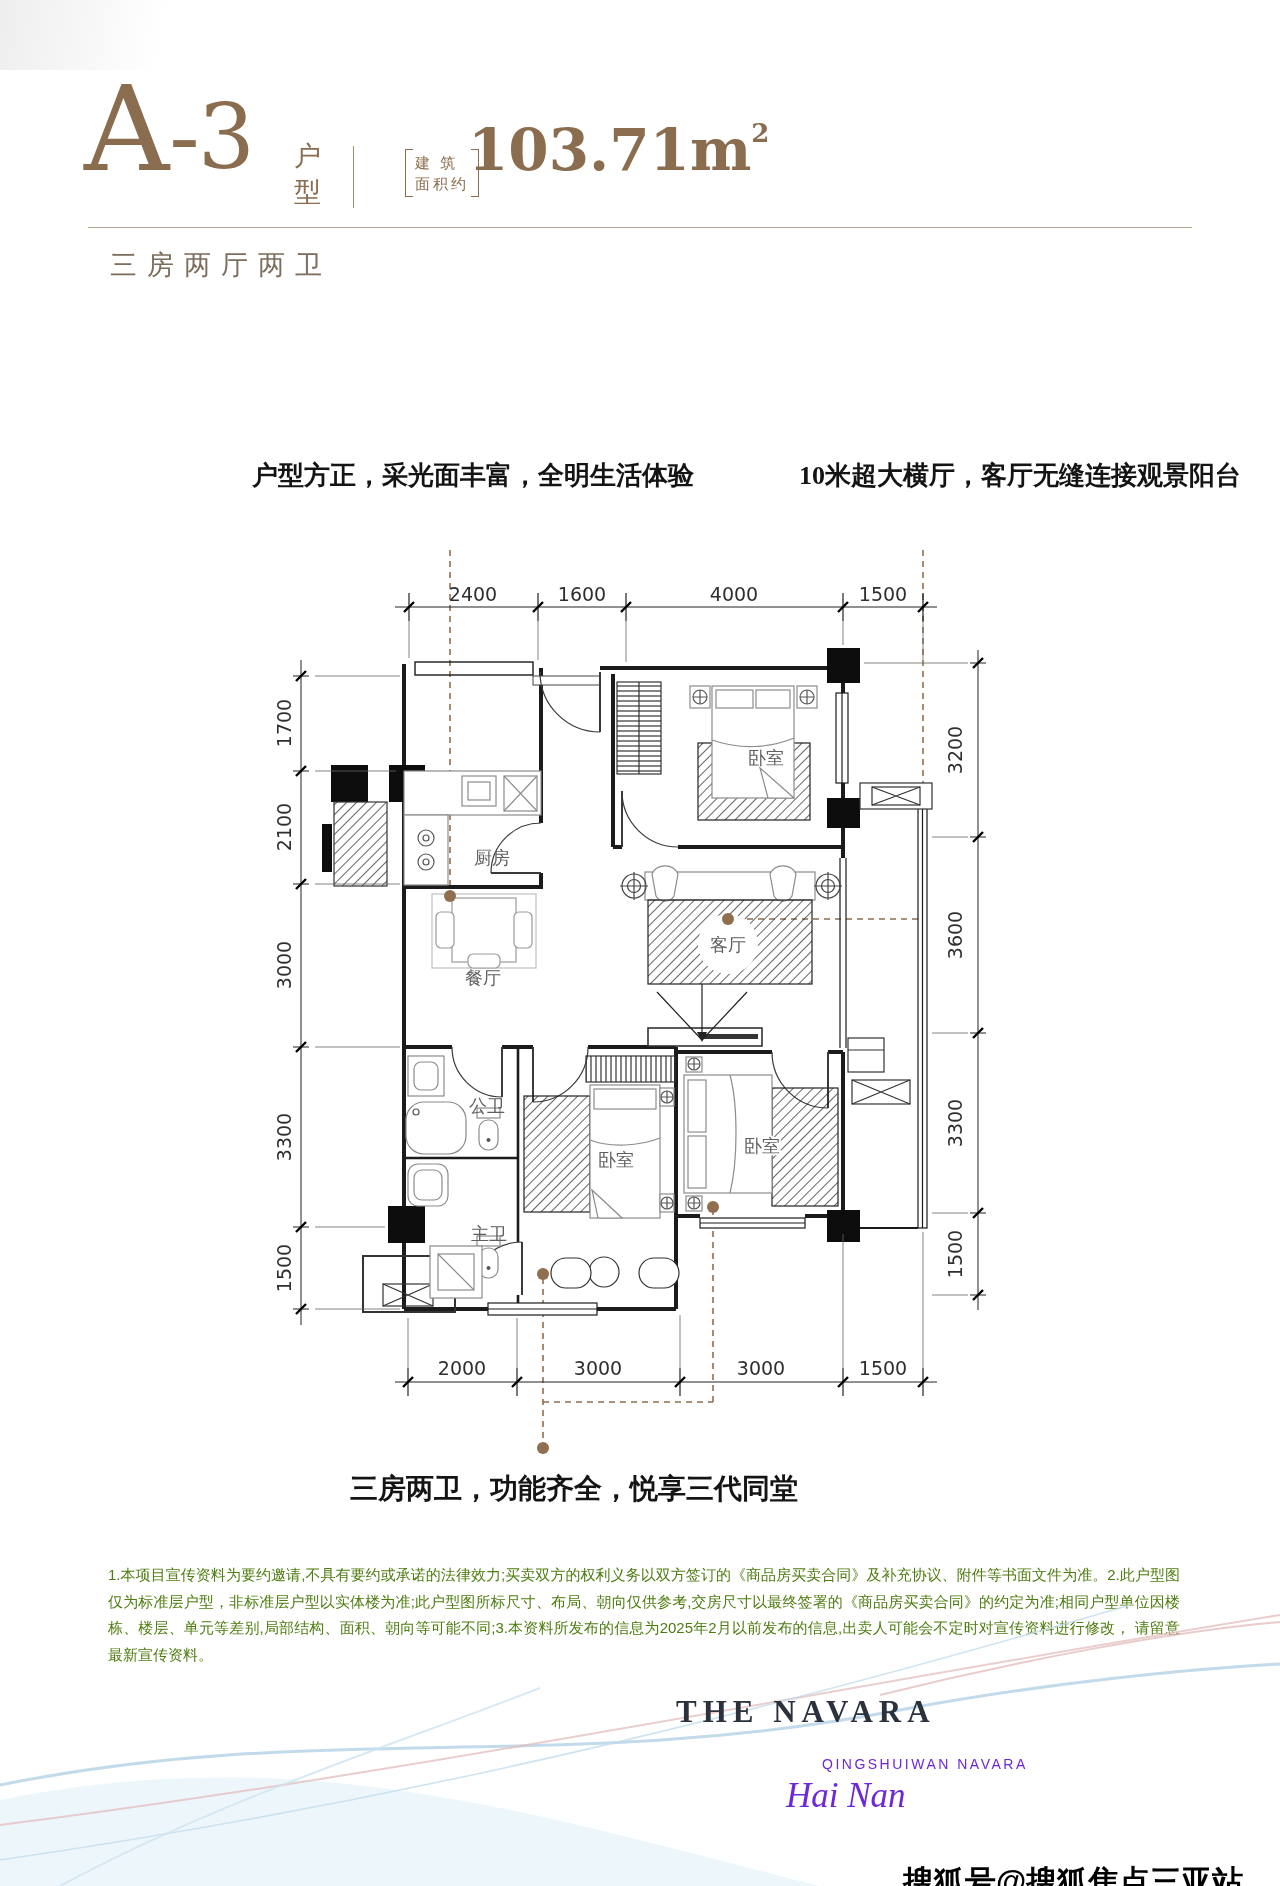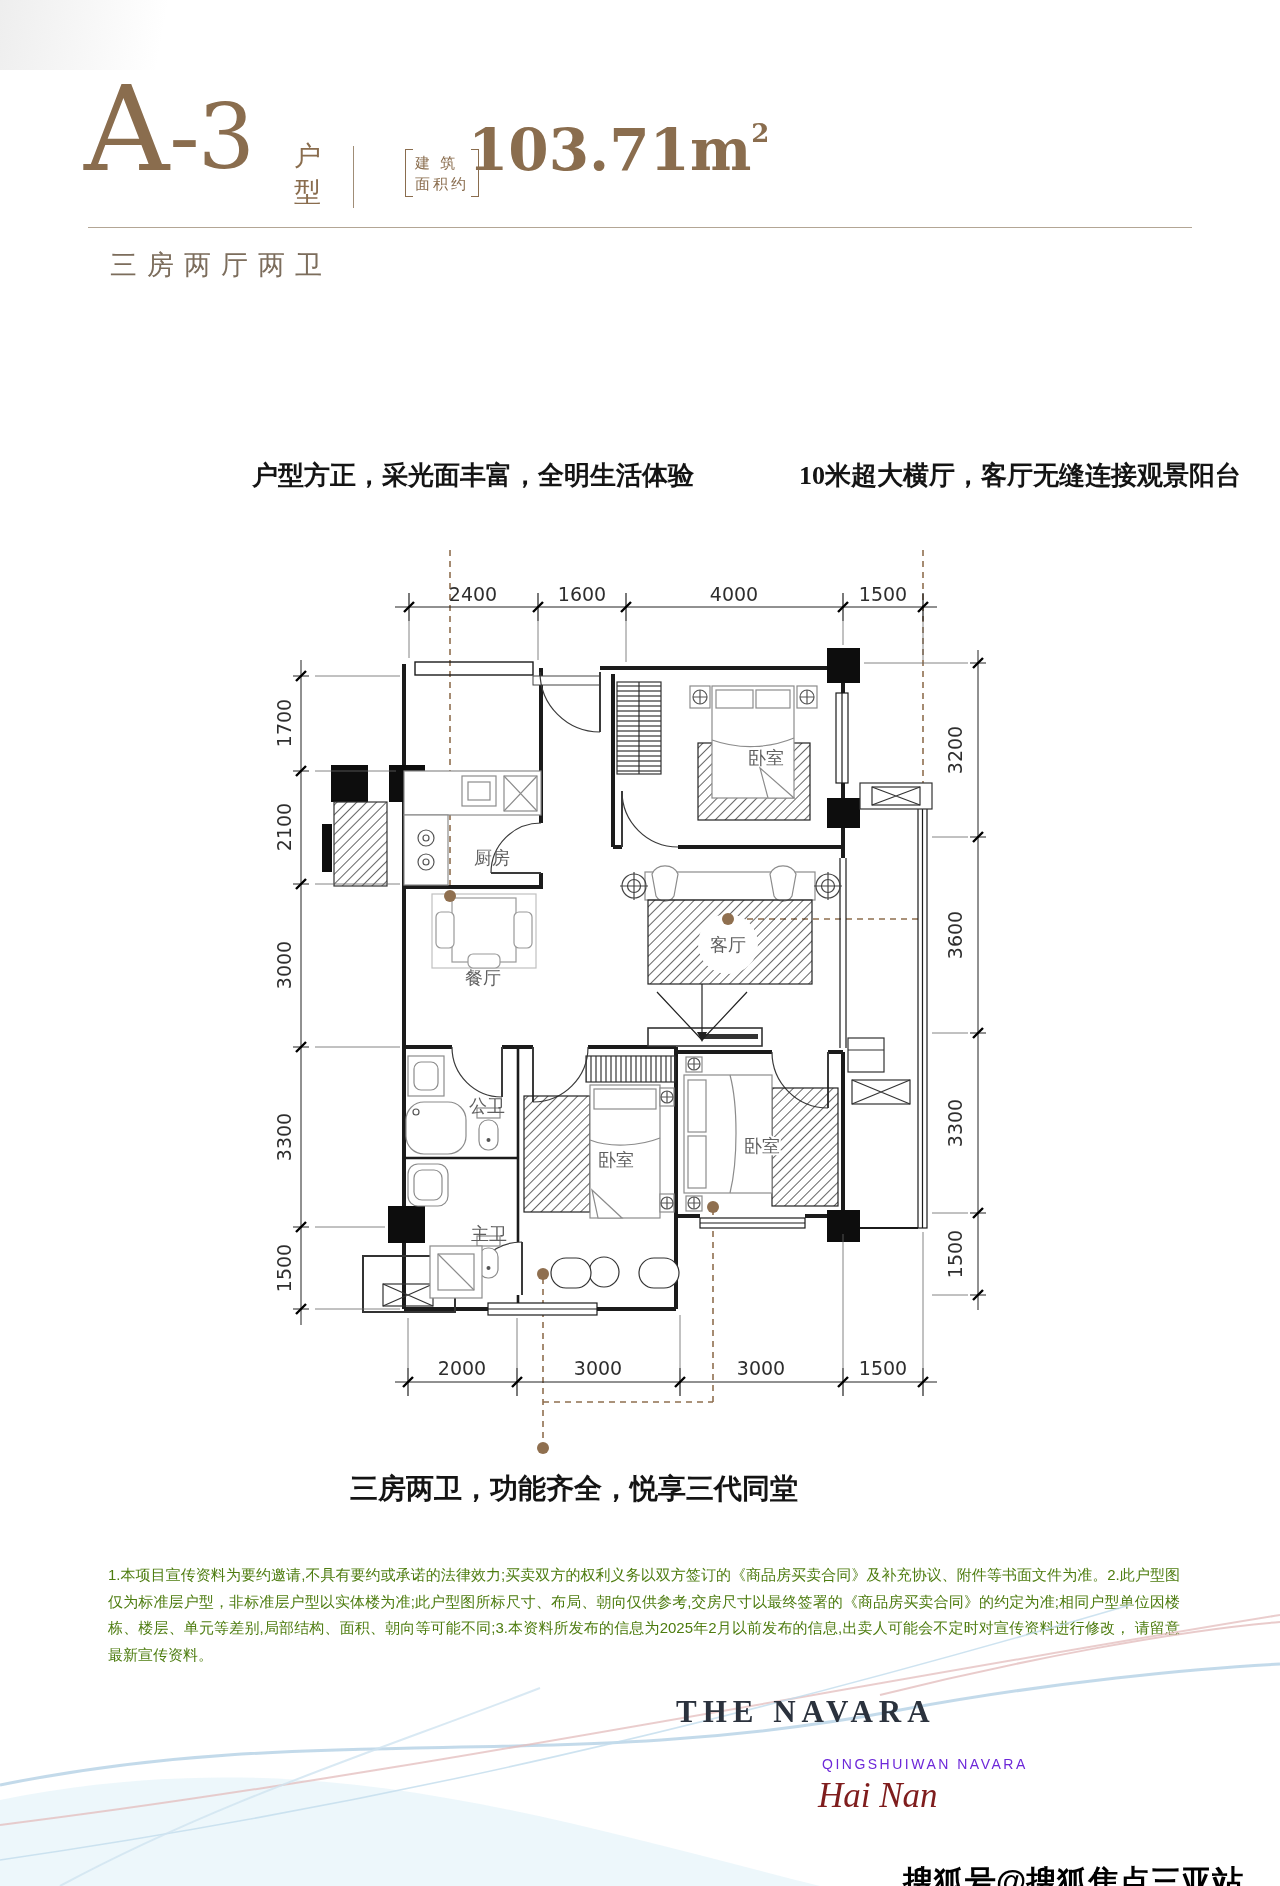--- a/index.html
+++ b/index.html
@@ -31,21 +31,21 @@
   .anno-right{left:763px;top:458px;margin-left:36px;}
   .anno-bottom{left:338px;top:1470px;font-size:28px;margin-left:12px;}
   
   .disclaimer{left:108px;top:1562px;width:1072px;font-size:15px;line-height:26.5px;
     color:#4d7c0f;text-align:justify;}
   
   .logo-title{left:676px;top:1694px;font-family:"Liberation Serif",serif;font-weight:700;
     font-size:31px;letter-spacing:6px;color:#2b323d;white-space:nowrap;}
   .logo-sub{left:822px;top:1756px;font-size:14px;letter-spacing:2.5px;color:#6d28d9;white-space:nowrap;}
   .logo-loc{left:786px;top:1776px;font-family:"Liberation Serif",serif;font-style:italic;
-    font-size:35px;color:#7f1d1d;white-space:nowrap;margin-left:32px;}
+    font-size:35px;color:#6d28d9;white-space:nowrap;}
   
   .watermark{left:903px;top:1861px;font-size:31px;font-weight:900;color:#000;white-space:nowrap;
     text-shadow:-2px 0 #fff,2px 0 #fff,0 -2px #fff,0 2px #fff,-1px -1px #fff,1px 1px #fff,-1px 1px #fff,1px -1px #fff;}
   .corner-smudge{left:0;top:0;width:230px;height:70px;
     background:linear-gradient(100deg,rgba(160,160,160,.18),rgba(255,255,255,0) 70%);}
 </style>
 </head>
 <body>
 
 <div class="abs corner-smudge"></div>

